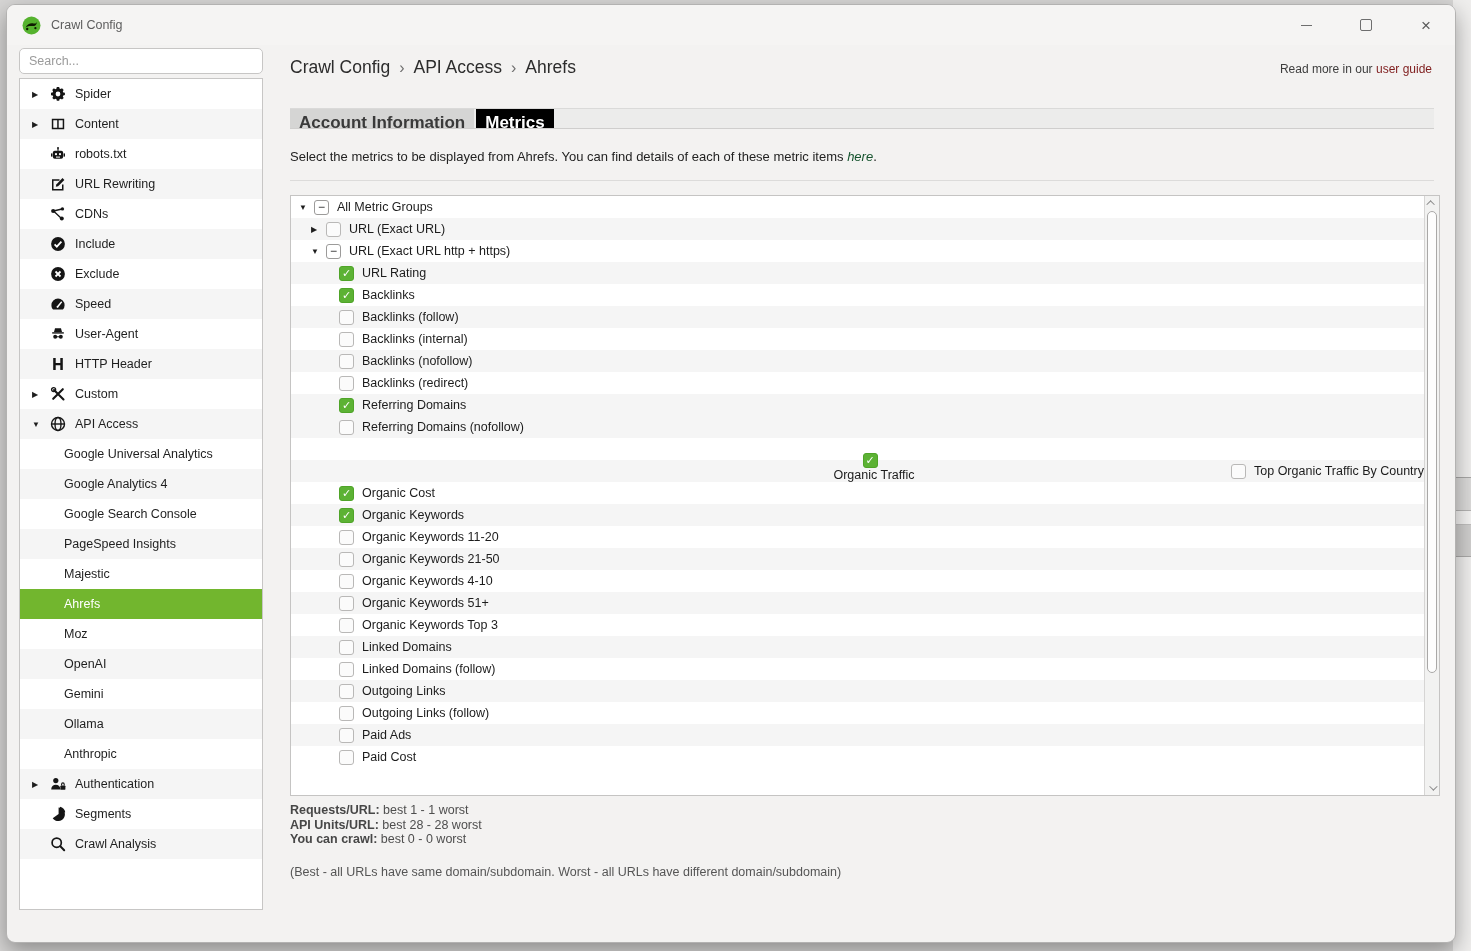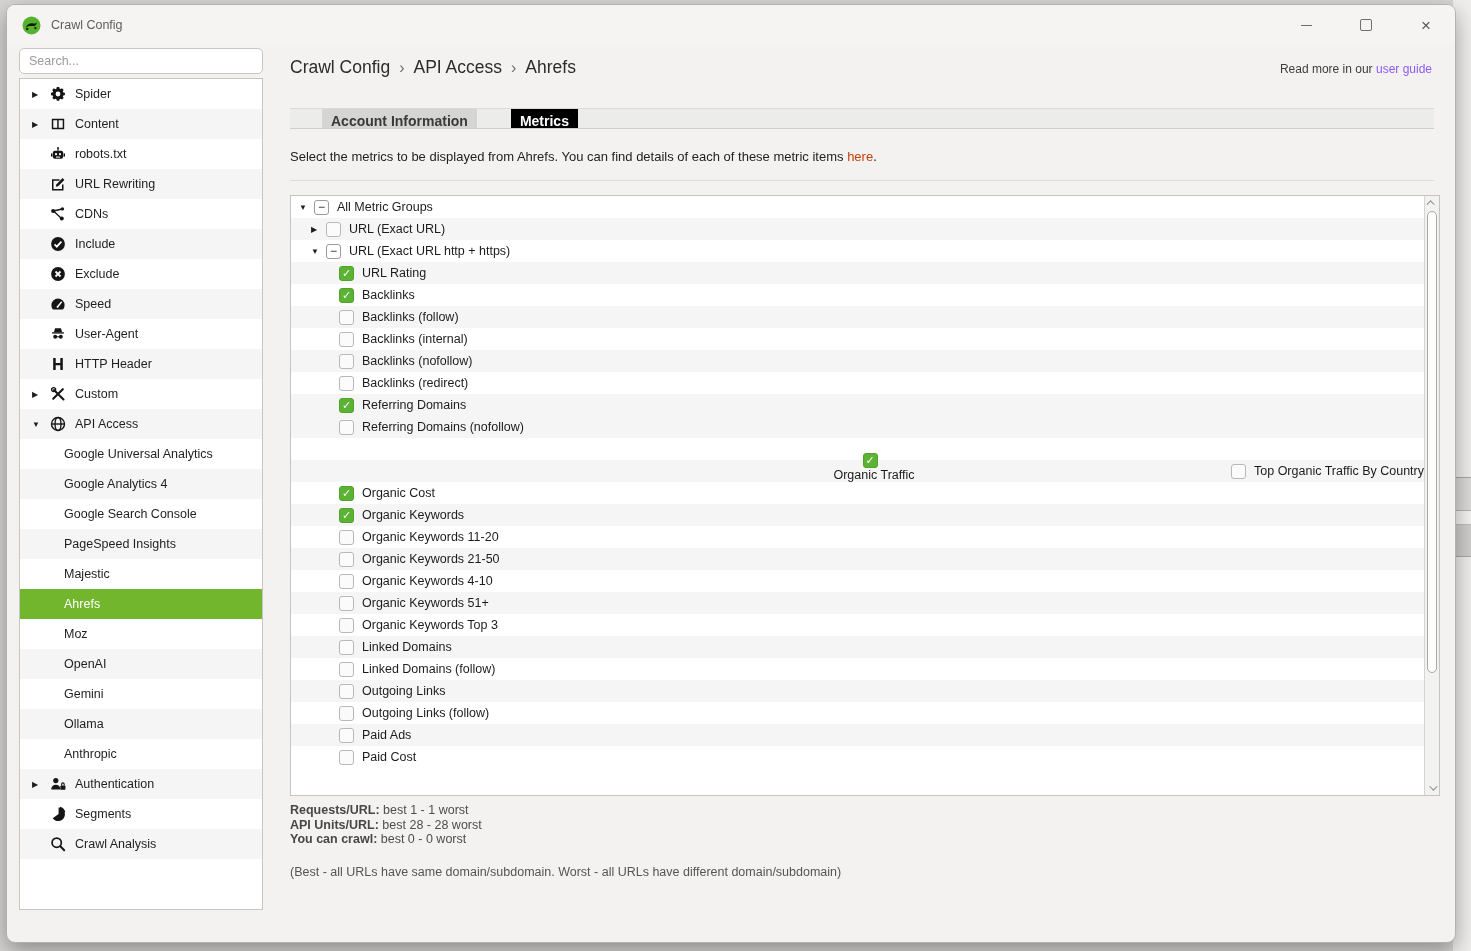--- a/index.html
+++ b/index.html
@@ -46,31 +46,31 @@
   .s-arrow { width:18px; font-size:8px; color:#1d1d1d; flex:0 0 18px; }
   .s-icon { width:16px; height:16px; margin-right:9px; flex:0 0 16px; }
   .s-icon svg { width:16px; height:16px; display:block; }
   .srow.child { padding-left:44px; }
 
   
   .main { position:absolute; left:277px; top:40px; width:1150px; height:899px; }
   .breadcrumb { position:absolute; left:6px; top:12px; font-size:17.5px; color:#2c2c2c; }
   .breadcrumb .sep { color:#6f6f6f; margin:0 9px; font-size:16px; }
   .readmore { position:absolute; right:2px; top:17px; font-size:12px; color:#3d3d3d; }
-  .readmore a { color:#8b5cf6; text-decoration:none; }
+  .readmore a { color:#7f1d1d; text-decoration:none; }
 
   .tabbar { position:absolute; left:6px; top:63px; width:1144px; height:21px;
     background:#ececeb; border-top:1px solid #dadad9; border-bottom:1px solid #cfcecd;
     display:flex; align-items:stretch; }
-  .tab { font-size:14px; font-weight:bold; padding:4px 9px 0 9px; margin-right:2px;margin-left:32px; }
+  .tab { font-size:17px; font-weight:bold; padding:4px 9px 0 9px; margin-right:2px; }
   .tab-inactive { background:#d5d5d4; color:#3a3a3a; }
   .tab-active { background:#000000; color:#fff; }
 
   .desc { position:absolute; left:6px; top:104px; font-size:13px; color:#232323; }
-  .desc a { color:#c2410c; text-decoration:none; }
+  .desc a { color:#14532d; text-decoration:none;font-style:italic; }
   .desc-sep { position:absolute; left:6px; top:135px; width:1144px; height:1px; background:#dcdbda; }
 
   
   .tree-panel { position:absolute; left:6px; top:150px; width:1150px; height:601px;
     background:#fff; border:1px solid #c5c4c3; }
   .tree-rows { position:absolute; left:0; top:0; right:15px; bottom:0; overflow:hidden; }
   .trow { height:22px; display:flex; align-items:center; font-size:12.5px; color:#1c1c1c; }
   .trow.alt { background:#f5f5f5; }
   .t-arrow { width:15px; flex:0 0 15px; font-size:8px; color:#1d1d1d; text-align:left; }
   .cb { width:15px; height:15px; flex:0 0 15px; border-radius:3px; margin-right:8px;

